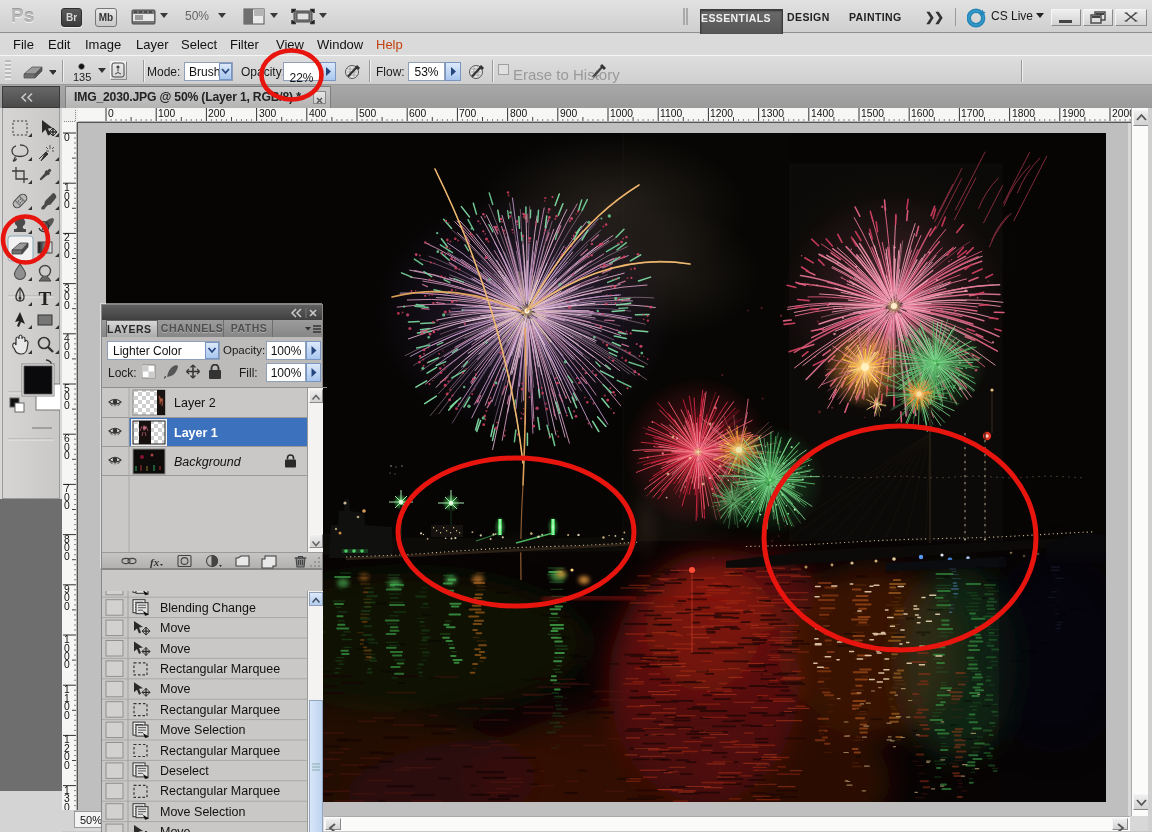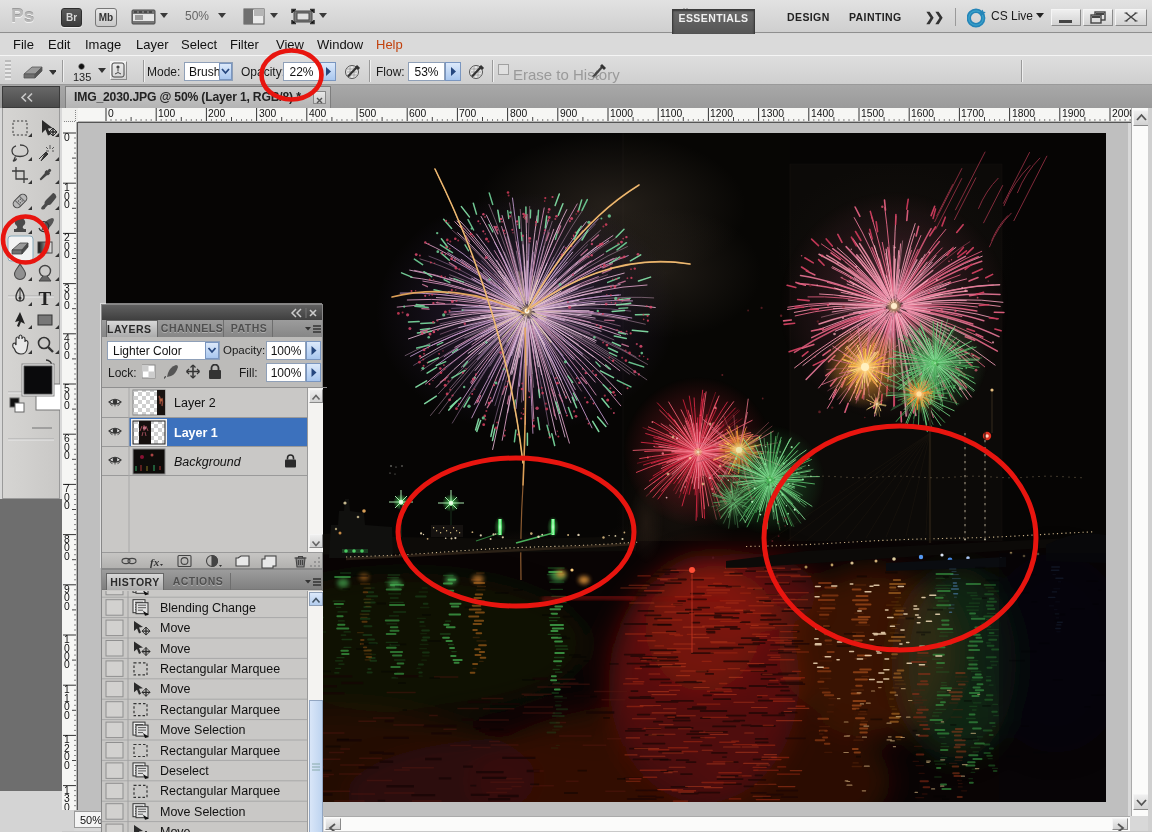--- a/index.html
+++ b/index.html
@@ -38,21 +38,21 @@
       <rect x="6" y="5" width="12" height="7" fill="#e0e0e0" stroke="#4a4a4a"></rect>
       <g stroke="#333" stroke-width="1.6">
         <path d="M1 5 V1.5 H5"></path>
         <path d="M19 1.5 H23 V5"></path>
         <path d="M23 12 V15.5 H19"></path>
         <path d="M5 15.5 H1 V12"></path>
       </g>
     </svg>
  <div class="ab" style="left:319px;top:13px;width:0;height:0;border:4px solid transparent;border-top:5px solid #3a3a3a"></div>
  <div class="ab" style="left:683px;top:8px;width:5px;height:17px;border-left:2px solid #aaa;border-right:2px solid #aaa"></div>
- <div class="ab" style="left:672px;top:9px;width:83px;height:26px;background:linear-gradient(#6a6a6a,#555);border:1px solid #3c3c3c;box-shadow:0 1px 0 #eee, inset 0 1px 2px #333;color:#f0f0f0;font-size:10.5px;font-weight:bold;text-align:center;line-height:16px;letter-spacing:0.4px">ESSENTIALS</div>
+ <div class="ab" style="left:700px;top:9px;width:83px;height:26px;background:linear-gradient(#6a6a6a,#555);border:1px solid #3c3c3c;box-shadow:0 1px 0 #eee, inset 0 1px 2px #333;color:#f0f0f0;font-size:10.5px;font-weight:bold;line-height:16px;letter-spacing:0.4px">ESSENTIALS</div>
  <div class="ab" style="left:787px;top:11px;font-size:10.5px;font-weight:bold;color:#222;letter-spacing:0.4px">DESIGN</div>
  <div class="ab" style="left:849px;top:11px;font-size:10.5px;font-weight:bold;color:#222;letter-spacing:0.4px">PAINTING</div>
  <div class="ab" style="left:925px;top:10px;font-size:12px;font-weight:bold;color:#333;letter-spacing:-1px">❯❯</div>
  <div class="ab" style="left:955px;top:8px;width:1px;height:18px;background:#9a9a9a"></div>
  <svg class="ab" style="left:967px;top:8px" width="20" height="20">
       <circle cx="9" cy="10" r="7.2" fill="none" stroke="#2585b8" stroke-width="4.4"></circle>
       <circle cx="9" cy="10" r="7.2" fill="none" stroke="#4fc1e0" stroke-width="1.2" opacity="0.5"></circle>
       <rect x="11" y="2" width="6" height="5" fill="#fff" opacity="0"></rect>
       <path d="M15.5 1.5 l1 2.2 2.3.3-1.7 1.6.4 2.3-2-1.1-2 1.1.4-2.3-1.7-1.6 2.3-.3z" fill="#2585b8"></path>
     </svg>
@@ -102,21 +102,21 @@
         <circle cx="7" cy="5" r="1.6" fill="#444"></circle>
         <path d="M7 6.5 v3 M4 12 q3 -3 6 0" stroke="#444" fill="none"></path>
       </svg></div>
  <div class="sep ab" style="left:143px;top:4px;height:22px"></div>
  <div class="ab" style="left:147px;top:9px;font-size:12px;color:#1a1a1a">Mode:</div>
  <div class="whitebox ab" style="left:184px;top:6px;width:49px;height:19px;font-size:12px;padding:2px 0 0 4px">Brush</div>
  <div class="blubtn ab" style="left:219px;top:7px;width:13px;height:17px"><svg width="11" height="15">
         <path d="M2 5 l3.5 4 3.5 -4" fill="none" stroke="#26477e" stroke-width="1.8"></path>
       </svg></div>
  <div class="ab" style="left:241px;top:9px;font-size:12px;color:#1a1a1a">Opacity:</div>
- <div class="whitebox ab" style="left:283px;top:6px;width:37px;height:19px;font-size:12px;text-align:center;padding-top:2px">22%</div>
+ <div class="whitebox ab" style="left:283px;top:6px;width:37px;height:19px;font-size:12px;text-align:center;padding-top:8px">22%</div>
  <div class="blubtn ab" style="left:320px;top:6px;width:16px;height:19px"><svg width="14" height="17">
         <path d="M5 4 l5 4.5 -5 4.5 z" fill="#26477e"></path>
       </svg></div>
  <svg class="ab" style="left:344px;top:7px" width="19" height="18">
       <circle cx="8" cy="9" r="6.5" fill="#e8e8e8" stroke="#555"></circle>
       <path d="M3 6 h10 M3 9 h10 M3 12 h10 M6 3.5 v11 M10 3.5 v11" stroke="#999" stroke-width="0.8"></path>
       <path d="M4 13.5 L13 4" stroke="#333" stroke-width="2.2"></path>
       <path d="M12 3 l3 3" stroke="#333" stroke-width="3"></path>
     </svg>
  <div class="sep ab" style="left:369px;top:4px;height:22px"></div>
@@ -824,29 +824,20 @@
           <circle cx="6" cy="6" r="1"></circle>
           <circle cx="10" cy="6" r="1"></circle>
           <circle cx="2" cy="10" r="1"></circle>
           <circle cx="6" cy="10" r="1"></circle>
           <circle cx="10" cy="10" r="1"></circle>
         </g>
       </svg>
 </div>
 </div>
 <div class="ab" style="left:101px;top:569px;width:222px;height:263px;background:#c9c8c6;border:1px solid #888;border-bottom:none;z-index:6">
- <div class="ab" style="left:0;top:0;width:220px;height:20px;background:linear-gradient(#9c9c9c,#808080);border-bottom:1px solid #777">
-   <div class="ab" style="left:4px;top:3px;width:58px;height:17px;background:linear-gradient(#d8d8d8,#ababab);border:1px solid #666;border-bottom:none;font-size:10.5px;font-weight:bold;color:#2a2a2a;text-align:center;padding-top:2px;letter-spacing:0.5px">HISTORY</div>
-   <div class="ab" style="left:66px;top:5px;font-size:10.5px;font-weight:bold;color:#4f4f4f;width:60px;text-align:center;text-shadow:0 1px 0 #b0b0b0;letter-spacing:0.5px">ACTIONS</div>
-   <div class="ab" style="left:128px;top:3px;width:1px;height:17px;background:#6e6e6e"></div>
-   <svg class="ab" style="left:202px;top:7px" width="18" height="10">
-        <path d="M1 3 l3 3.5 3-3.5z" fill="#333"></path>
-        <path d="M9 2 h8 M9 5 h8 M9 8 h8" stroke="#333" stroke-width="1.3"></path>
-      </svg>
- </div>
 <svg class="ab" style="left:0;top:21px" width="205" height="242">
       <rect width="205" height="242" fill="#c9c8c6"></rect>
       <rect x="4" y="-11.7" width="17" height="15.5" fill="#d2d1cf" stroke="#8f8f8f"></rect>
       <g transform="translate(31,-11.7)">
         <rect x="0" y="0" width="12" height="13" fill="#f2f2f2" stroke="#333"></rect>
         <path d="M2 2.5 h8 M2 5 h8 M2 7.5 h8 M2 10 h5" stroke="#555" stroke-width="1"></path>
         <rect x="3" y="3" width="12" height="11" fill="#e2e2e2" stroke="#333"></rect>
         <path d="M5 5.5 h8 M5 8 h8 M5 10.5 h5" stroke="#555" stroke-width="1"></path>
         <path d="M10 11 l6 4 -4 1 z" fill="#111"></path>
       </g>

